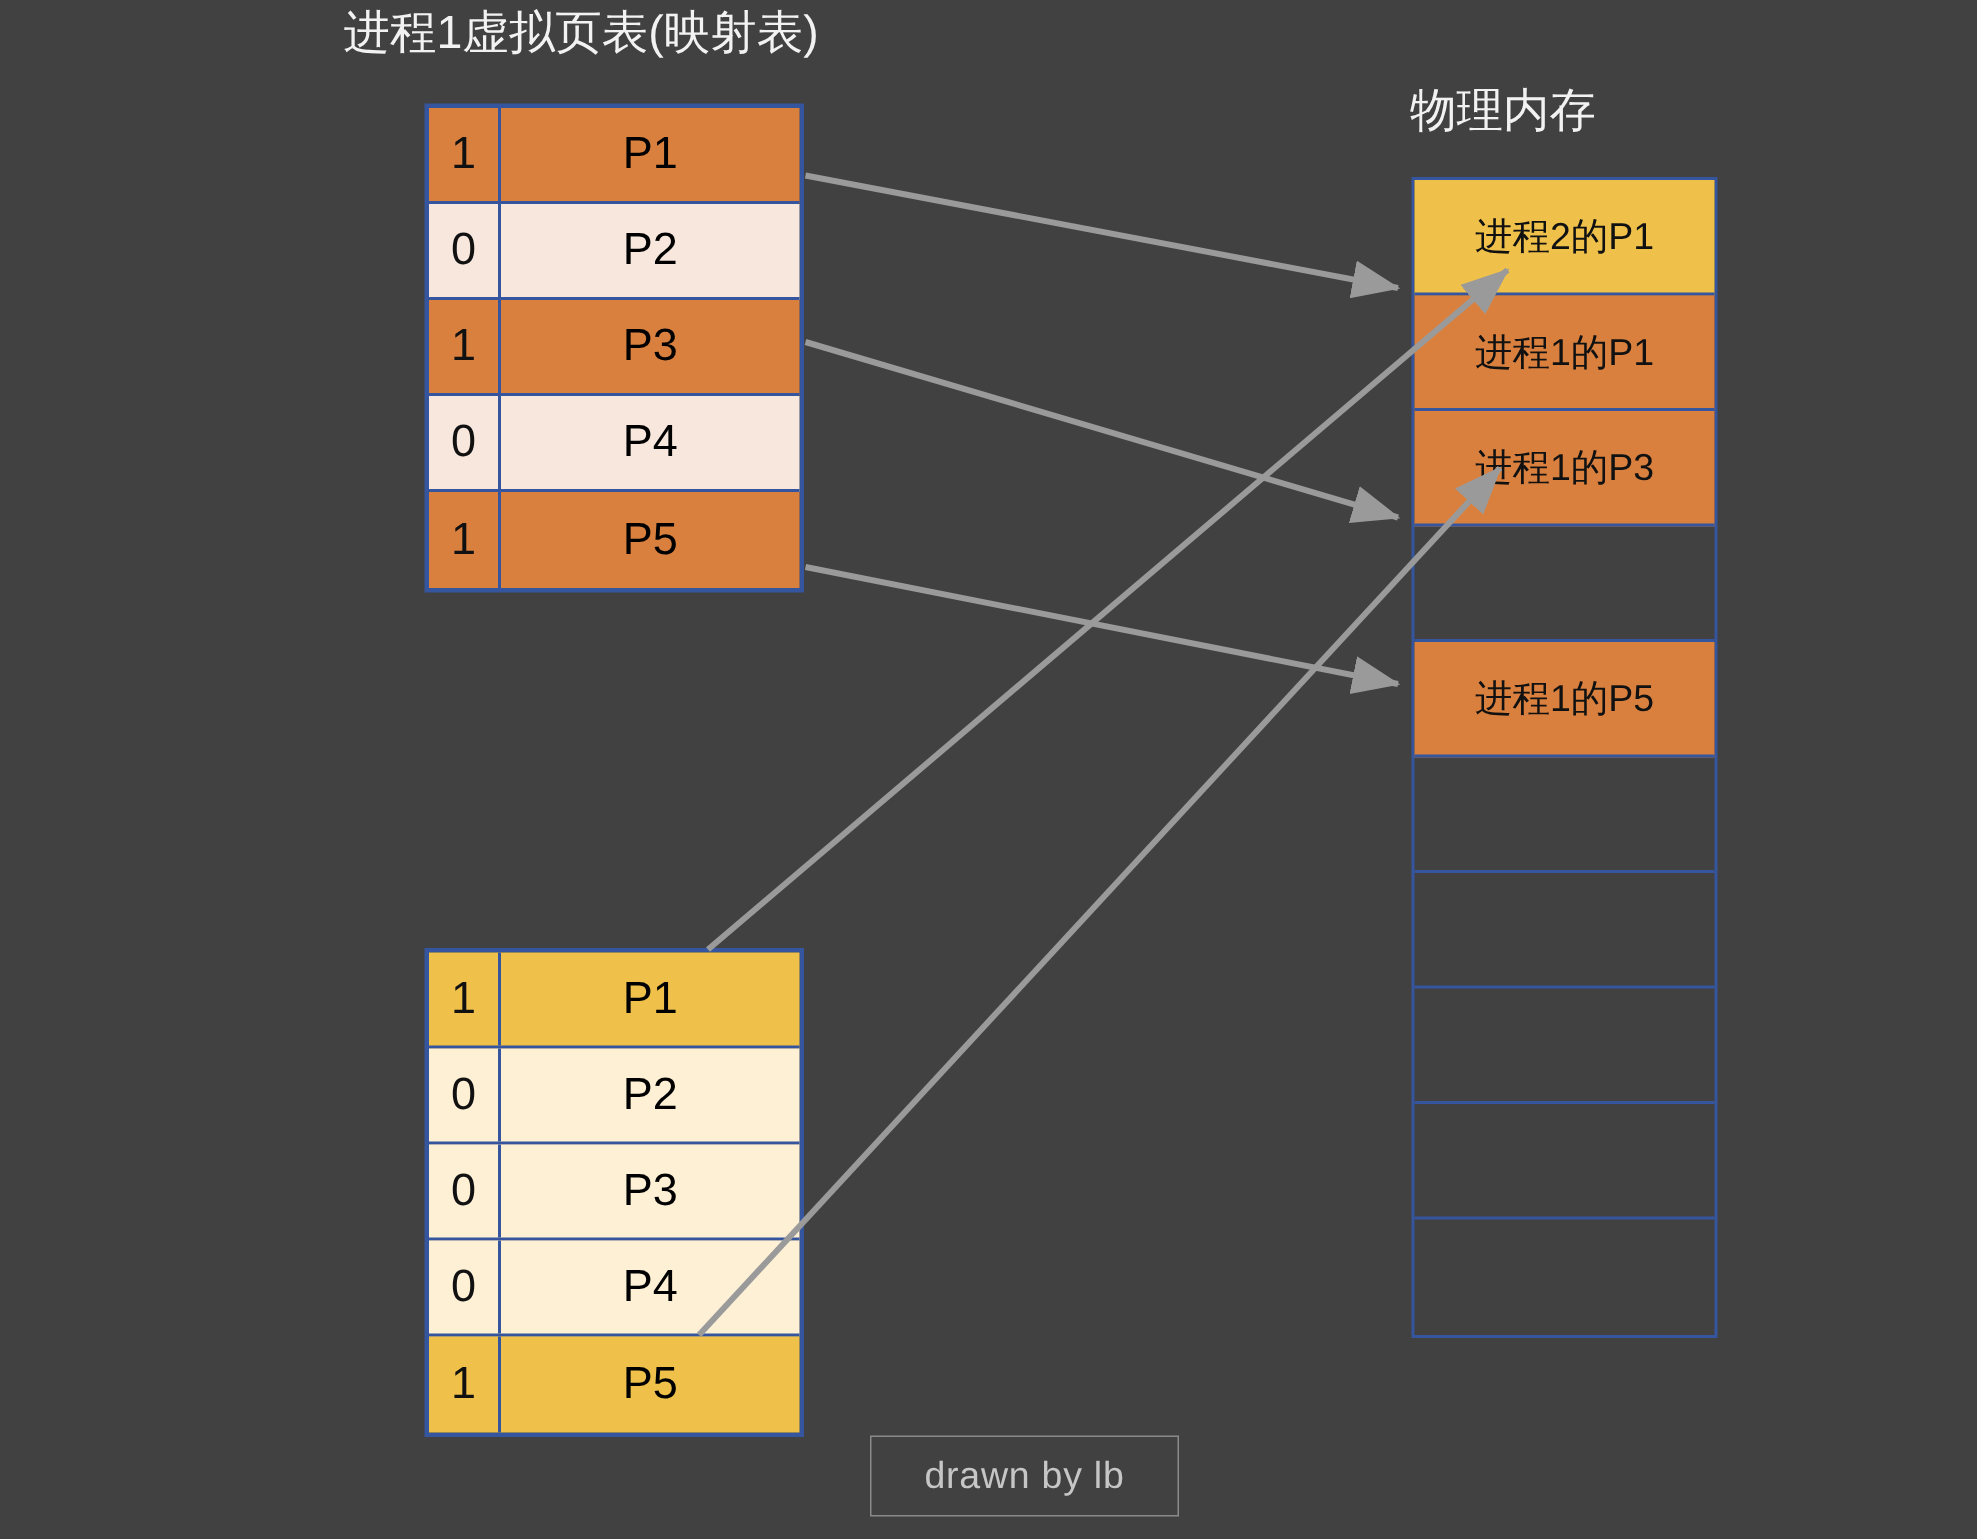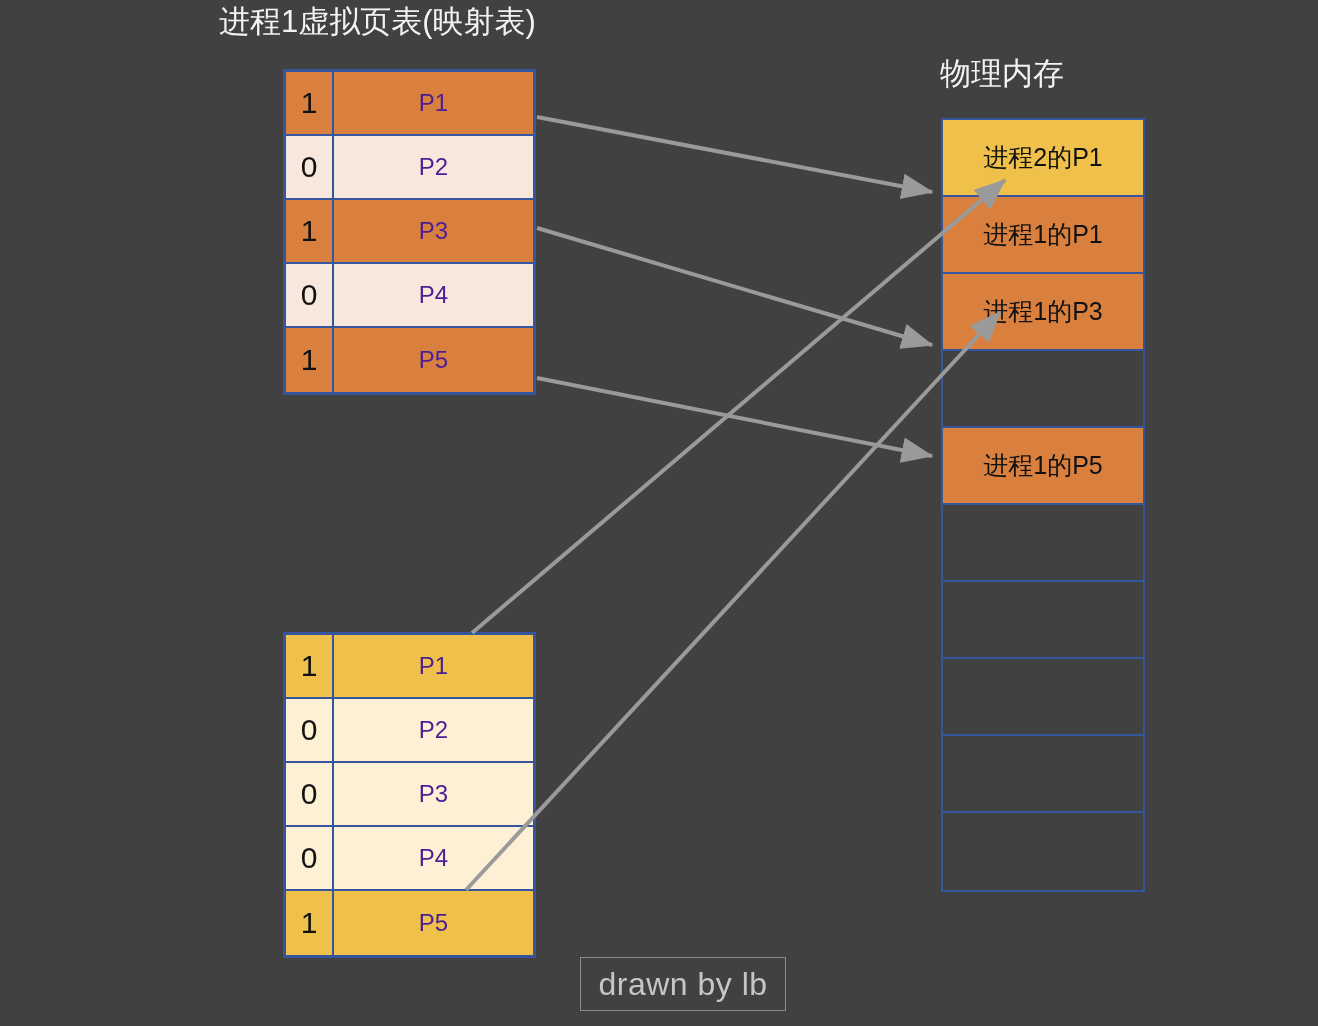--- a/index.html
+++ b/index.html
@@ -23,21 +23,21 @@
 
   
   .title {
     position: absolute;
     color: #f2f2f2;
     font-size: 31px;
     line-height: 1;
     white-space: nowrap;
     letter-spacing: 0px;
   }
-  #title-p1 { left: 219px; top: 6px; text-align: right; }
+  #title-p1 { left: 229px; top: 6px; text-align: right; }
   #title-p2 { left: 246px; top: 570px; }
   #title-mem { left: 940px; top: 58px; }
 
   
   .page-table {
     position: absolute;
     border: 3px solid #35569e;
     box-sizing: border-box;
     width: 253px;
   }
@@ -60,22 +60,22 @@
     align-items: center;
     justify-content: center;
     font-size: 30px;
     color: #111;
   }
   .pt-name {
     flex: 1;
     display: flex;
     align-items: center;
     justify-content: center;
-    font-size: 24px;
-    color: #4c1d95;
+    font-size: 30px;
+    color: #000000;
   }
 
   
   .fill-orange { background: #d9803f; }
   .fill-orange-light { background: #f7e7dd; }
   .fill-yellow  { background: #efc14a; }
   .fill-yellow-light { background: #fdf0d5; }
   .fill-empty   { background: transparent; }
 
   
@@ -114,21 +114,21 @@
     left: 580px;
     top: 957px;
     width: 206px;
     height: 54px;
     border: 1px solid #8a8a8a;
     box-sizing: border-box;
     display: flex;
     align-items: center;
     justify-content: center;
     color: #c6c6c6;
-    font-size: 32px;
+    font-size: 25px;
     letter-spacing: 0.5px;
   }
 </style>
 </head>
 <body>
 
 <div class="stage">
 
   <div class="title" id="title-p1">进程1虚拟页表(映射表)</div>
   <div class="title" id="title-mem">物理内存</div>

